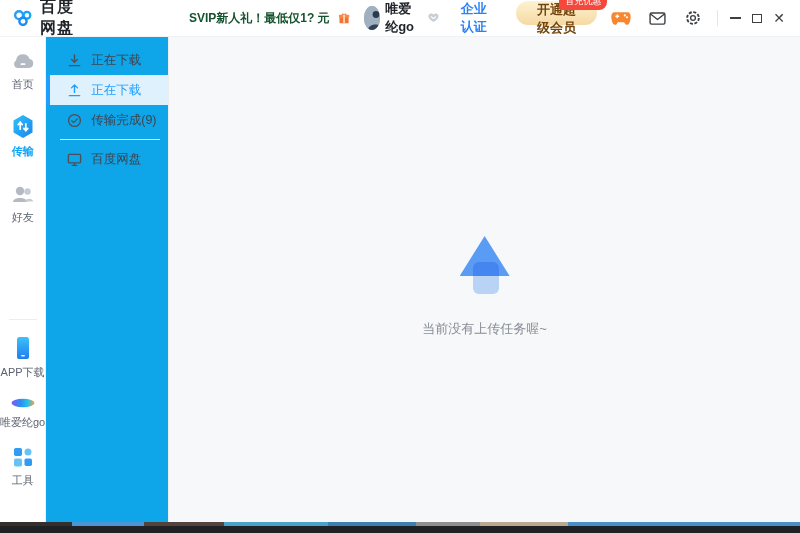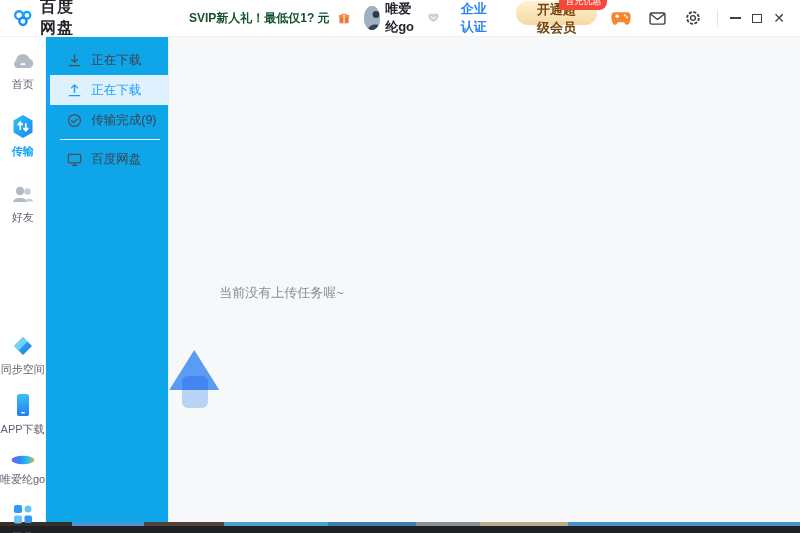--- a/index.html
+++ b/index.html
@@ -55,21 +55,21 @@
   
   .panel { flex:0 0 123px; background:#0ea5e9; border-right:1px solid #ededf0; border-top:1px solid #f2f3f5; padding-top:8px; }
   .prow { height:30px; display:flex; align-items:center; gap:9px; padding-left:21px; cursor:pointer; position:relative; }
   .prow .plbl { font-size:12.5px; color:#3e4450; white-space:nowrap; }
   .prow.active { background:#dff1fc; }
   .prow.active::before { content:""; position:absolute; left:0; top:0; bottom:0; width:4px; background:#1e9fff; }
   .prow.active .plbl { color:#1e9fff; }
   .panel-divider { height:1px; background:#efeff1; margin:4px 8px 4px 14px; }
 
   
-  .main { flex:1; background:#f7f8f9; border-top:1px solid #f0f1f3; display:flex; flex-direction:row; align-items:center; }
+  .main { flex:1; background:#f7f8f9; border-top:1px solid #f0f1f3; display:flex; flex-direction:column; align-items:center; }
   .empty-arrow { margin-top:199px; position:relative; width:50px; height:58px; }
   .arrow-tri { position:absolute; left:0; top:0; width:50px; height:40px; background:#5a9cf4;
     clip-path:polygon(50% 0, 100% 100%, 0 100%); }
   .arrow-stem { position:absolute; left:13px; top:26px; width:26px; height:32px; background:#bfd9fa;
     border-radius:6px; mix-blend-mode:multiply; }
   .empty-text { margin-top:26px; font-size:13px; color:#878d96; }
 
   
   .desk-strip { height:4px; width:800px;
     background:linear-gradient(90deg,#35302b 0%,#35302b 9%,#4e93d6 9%,#4e93d6 18%,#53433a 18%,#53433a 28%,#49a0c9 28%,#49a0c9 41%,#3d7fb0 41%,#3d7fb0 52%,#8d8f91 52%,#8d8f91 60%,#b9a98e 60%,#b9a98e 71%,#4a90c8 71%,#4a90c8 100%); }
@@ -189,33 +189,20 @@
           <circle cx="9" cy="8" r="4.2" fill="#b4bac4"></circle>
           <path d="M2 19 C2 13.8 16 13.8 16 19 Z" fill="#b4bac4"></path>
           <circle cx="16.5" cy="8.5" r="3.2" fill="#c6ccd4"></circle>
           <path d="M13.5 18.5 C15.5 14.5 22 15 22 18.5 Z" fill="#c6ccd4"></path>
         </svg>
         <span class="lbl">好友</span>
       </div>
 
       <div class="rail-divider"></div>
 
-      <div class="rail-item" style="margin-top:16px">
-        <svg width="22" height="22" viewBox="0 0 22 22">
-          <defs>
-              <linearGradient id="syg" x1="0" y1="0" x2="1" y2="1">
-            <stop offset="0" stop-color="#35c8f5"></stop>
-                <stop offset="1" stop-color="#1a74e8"></stop>
-          </linearGradient>
-            </defs>
-          <path d="M11 2 L20 11 L11 20 L2 11 Z" fill="url(#syg)"></path>
-          <path d="M11 2 L15.5 6.5 L6.5 15.5 L2 11 Z" fill="#7fd9fa" opacity="0.85"></path>
-        </svg>
-        <span class="lbl">同步空间</span>
-      </div>
 
       <div class="rail-item" style="margin-top:16px">
         <svg width="16" height="24" viewBox="0 0 16 24">
           <defs>
               <linearGradient id="phg" x1="0" y1="0" x2="0" y2="1">
             <stop offset="0" stop-color="#3ec1f7"></stop>
                 <stop offset="1" stop-color="#1f7df0"></stop>
           </linearGradient>
             </defs>
           <rect x="2" y="1" width="12" height="22" rx="2.6" fill="url(#phg)"></rect>

